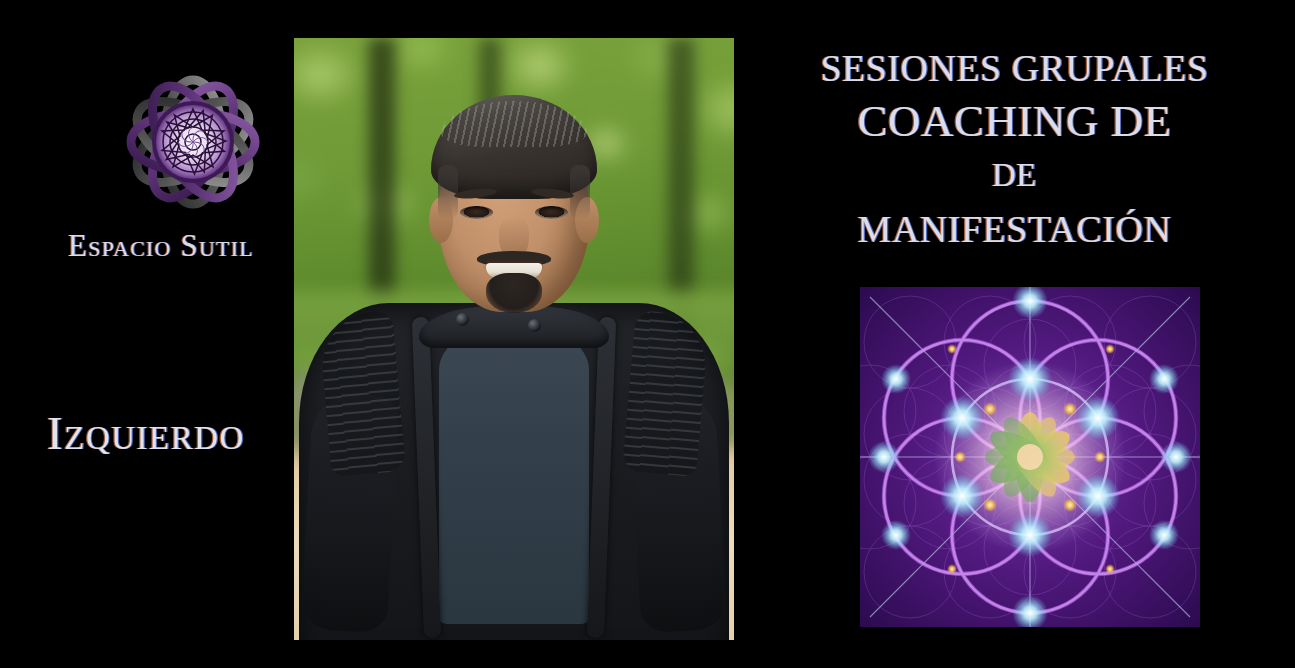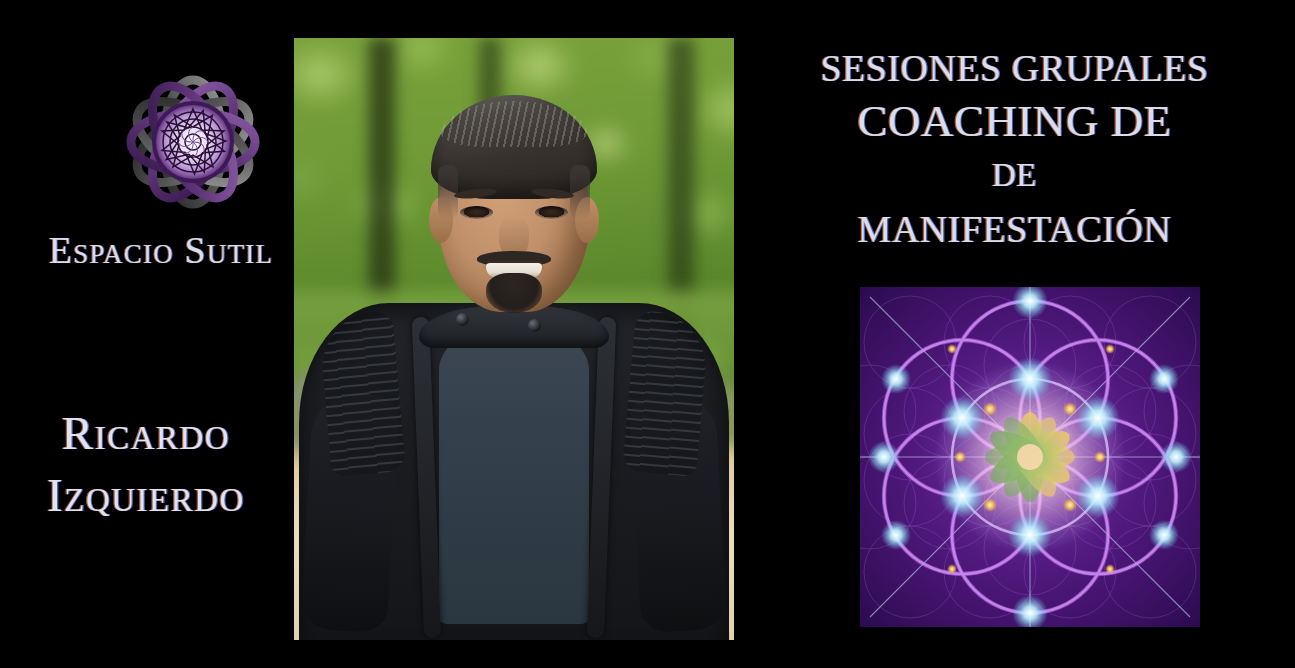--- a/index.html
+++ b/index.html
@@ -39,21 +39,21 @@
   }
   .logo-mark svg { display: block; width: 100%; height: 100%; }
 
   .brand-name {
     position: absolute;
     left: 0;
     top: 228px;
     width: 322px;
     text-align: center;
     font-family: "Liberation Serif", serif;
-    font-size: 38px;
+    font-size: 31px;
     font-variant: small-caps;
     letter-spacing: 1.2px;
     color: #d8dced;
     text-shadow: -1px 0 0 rgba(200,110,70,.75), 1px 0 0 rgba(90,120,215,.75);
     white-space: nowrap;
   }
 
   .person-name {
     position: absolute;
     left: 0;
@@ -455,21 +455,20 @@
             <path d="M0,0 C5,-6 12,-6 15,0" transform="rotate(270)"></path>
             <path d="M0,0 C5,-6 12,-6 15,0" transform="rotate(315)"></path>
           </g>
         </g>
       </svg>
     </div>
 
     <div class="brand-name">Espacio Sutil</div>
 
     <div class="person-name">
-      <span class="nm-line">Ricardo</span>
       <span class="nm-line">Izquierdo</span>
     </div>
   </div>
 
   <div class="photo">
     <div class="photo-inner">
       <div class="bg-foliage"></div>
       <div class="bg-trunks"></div>
       <div class="bg-path"></div>
       <div class="bg-hedge"></div>

